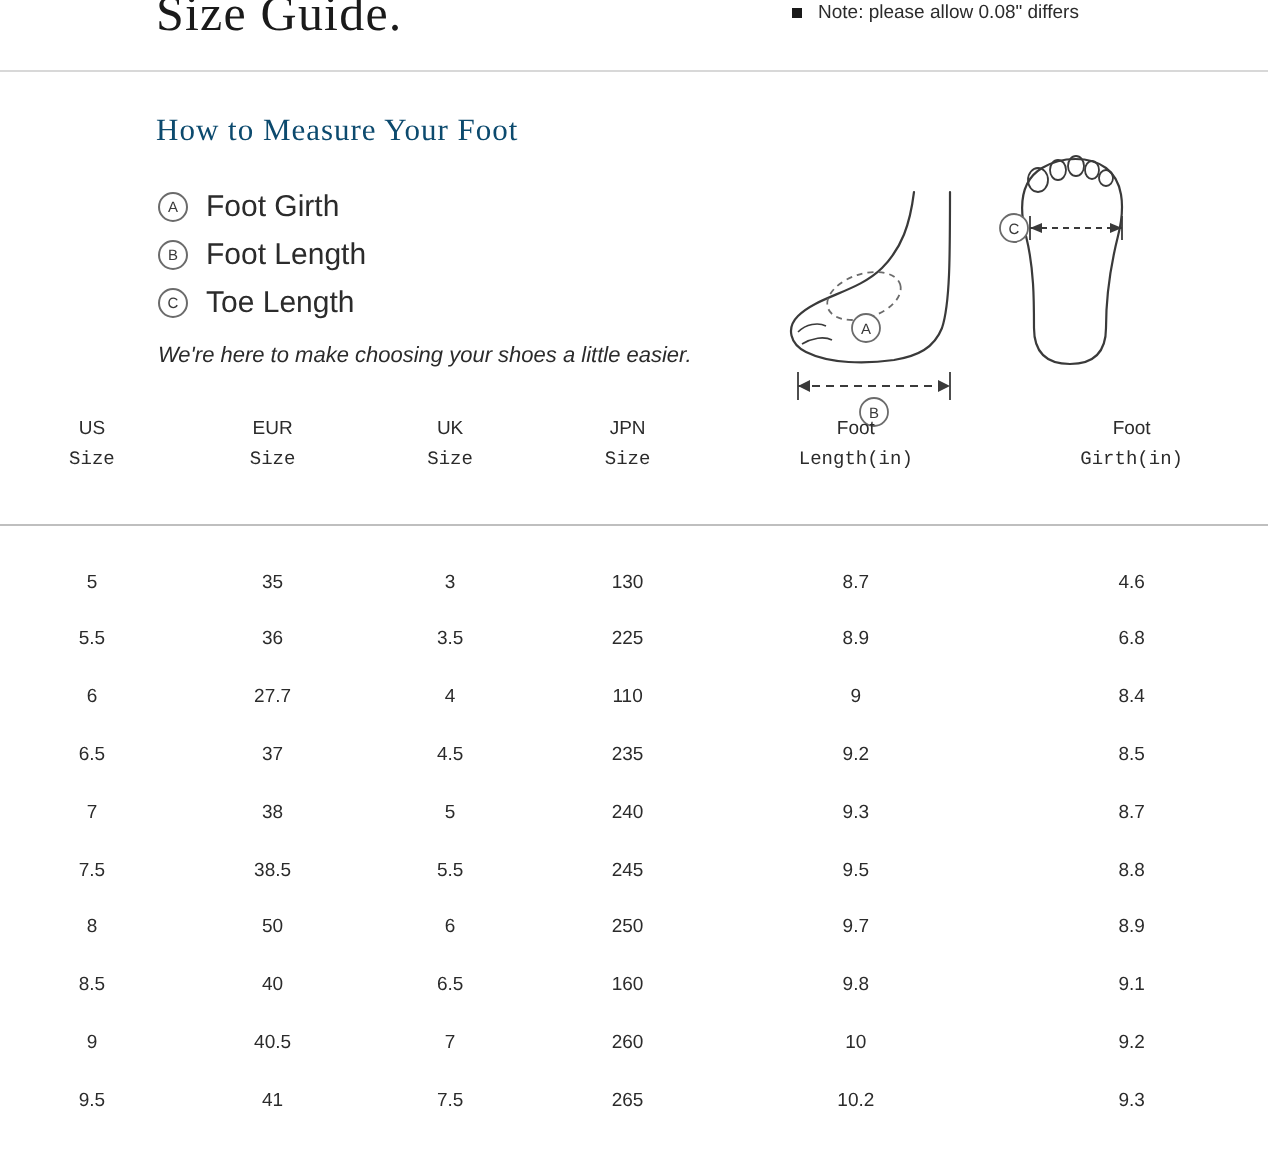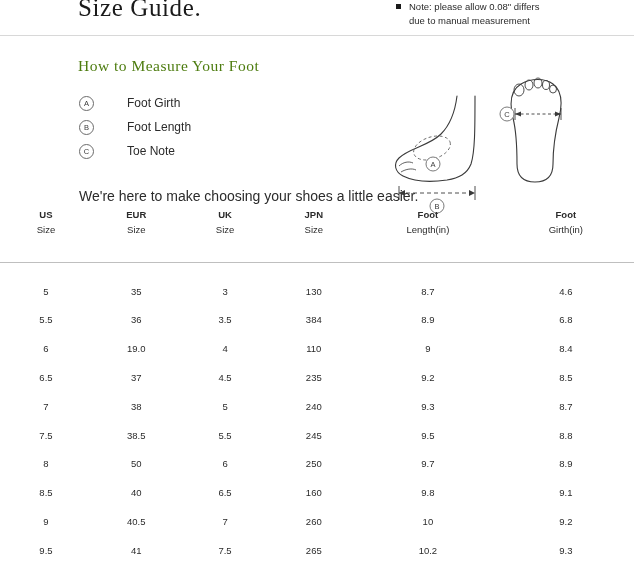--- a/index.html
+++ b/index.html
@@ -73,21 +73,21 @@
     top: 36px;
     width: 634px;
   }
   .section-title {
     position: absolute;
     left: 78px;
     top: 21px;
     font-family: "Liberation Serif", serif;
     font-size: 15.5px;
     letter-spacing: 0.5px;
-    color: #4d7c0f;
+    color: #0c4a6e;
     white-space: nowrap;
   }
   .legend {
     position: absolute;
     left: 79px;
     top: 55px;
     width: 260px;
   }
   .legend-row {
     display: flex;
@@ -100,30 +100,30 @@
     border: 1px solid #6b6b6b;
     border-radius: 50%;
     font-size: 7.5px;
     line-height: 13px;
     text-align: center;
     color: #3a3a3a;
     margin-right: 9px;
     flex: none;
   }
   .legend-label {
-    font-size: 12px;
-    color: #2b2b2b;
-    margin-left: 24px;
+    font-size: 15px;
+    color: #2b2b2b;
   }
   .tagline {
     position: absolute;
     left: 79px;
-    top: 152px;
-    font-size: 14px;
-    color: #2b2b2b;
+    top: 136px;
+    font-size: 11px;
+    color: #2b2b2b;
+    font-style: italic;
   }
 
   .figure {
     position: absolute;
     left: 385px;
     top: 40px;
     width: 200px;
     height: 145px;
   }
 
@@ -144,22 +144,22 @@
     font-size: 9.5px;
     color: #2b2b2b;
     padding: 0;
     line-height: 15px;
     vertical-align: top;
   }
   table.size-table thead tr.head-row th {
     padding-top: 7px;
     padding-bottom: 11px;
   }
-  table.size-table th .unit { display: block; }
-  table.size-table th .word { display: block; font-weight: bold; }
+  table.size-table th .unit { display: block; font-family: Liberation Mono, monospace; }
+  table.size-table th .word { display: block; }
   table.size-table td {
     font-size: 9.5px;
     color: #2b2b2b;
     text-align: center;
     padding: 0;
     height: 28.8px;
   }
   .head-divider td {
     height: 1px;
     padding: 0;
@@ -172,40 +172,39 @@
 </style>
 </head>
 <body>
 
 <div class="top-band">
   <div class="page-title">Size Guide.</div>
 
   <div class="note-block">
     <span class="note-bullet"></span>
     <span class="note-text">Note: please allow 0.08" differs</span>
-    <span class="note-line2">due to manual measurement</span>
   </div>
   <div class="top-rule"></div>
 </div>
 
 <div class="measure-wrap">
   <div class="section-title">How to Measure Your Foot</div>
 
   <div class="legend">
     <div class="legend-row">
       <span class="badge">A</span>
       <span class="legend-label">Foot Girth</span>
     </div>
     <div class="legend-row">
       <span class="badge">B</span>
       <span class="legend-label">Foot Length</span>
     </div>
     <div class="legend-row">
       <span class="badge">C</span>
-      <span class="legend-label">Toe Note</span>
+      <span class="legend-label">Toe Length</span>
     </div>
   </div>
 
   <div class="tagline">We're here to make choosing your shoes a little easier.</div>
 
   <div class="figure">
     <svg width="200" height="145" viewBox="0 0 200 145">
 
       <path d="M72 20 C70 36, 66 48, 56 58 C44 70, 24 72, 14 82 C8 88, 10 96, 18 100 C30 106, 48 106, 62 104 C74 102, 82 98, 86 88 C90 76, 90 52, 90 20" fill="none" stroke="#3a3a3a" stroke-width="1.1" stroke-linejoin="round" stroke-linecap="round"></path>
 
@@ -295,27 +294,27 @@
         <td>35</td>
         <td>3</td>
         <td>130</td>
         <td>8.7</td>
         <td>4.6</td>
       </tr>
       <tr>
         <td>5.5</td>
         <td>36</td>
         <td>3.5</td>
-        <td>384</td>
+        <td>225</td>
         <td>8.9</td>
         <td>6.8</td>
       </tr>
       <tr>
         <td>6</td>
-        <td>19.0</td>
+        <td>27.7</td>
         <td>4</td>
         <td>110</td>
         <td>9</td>
         <td>8.4</td>
       </tr>
       <tr>
         <td>6.5</td>
         <td>37</td>
         <td>4.5</td>
         <td>235</td>

